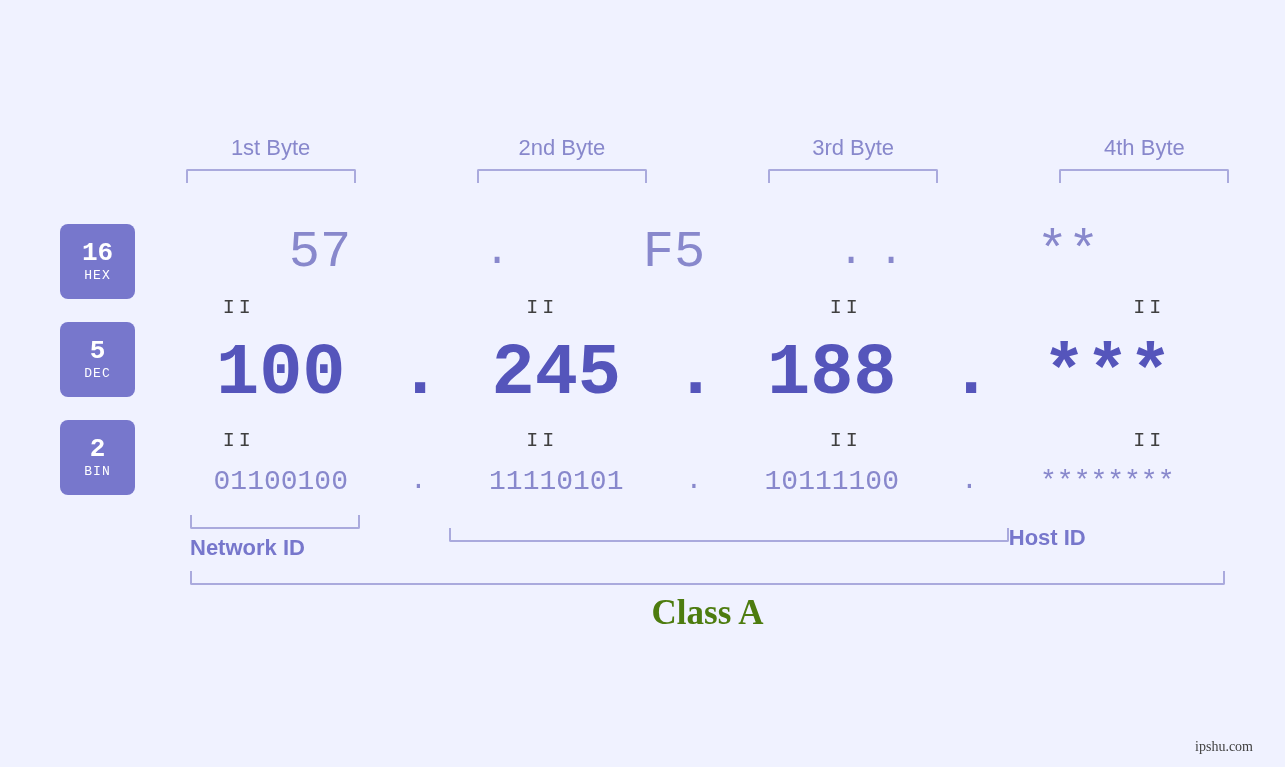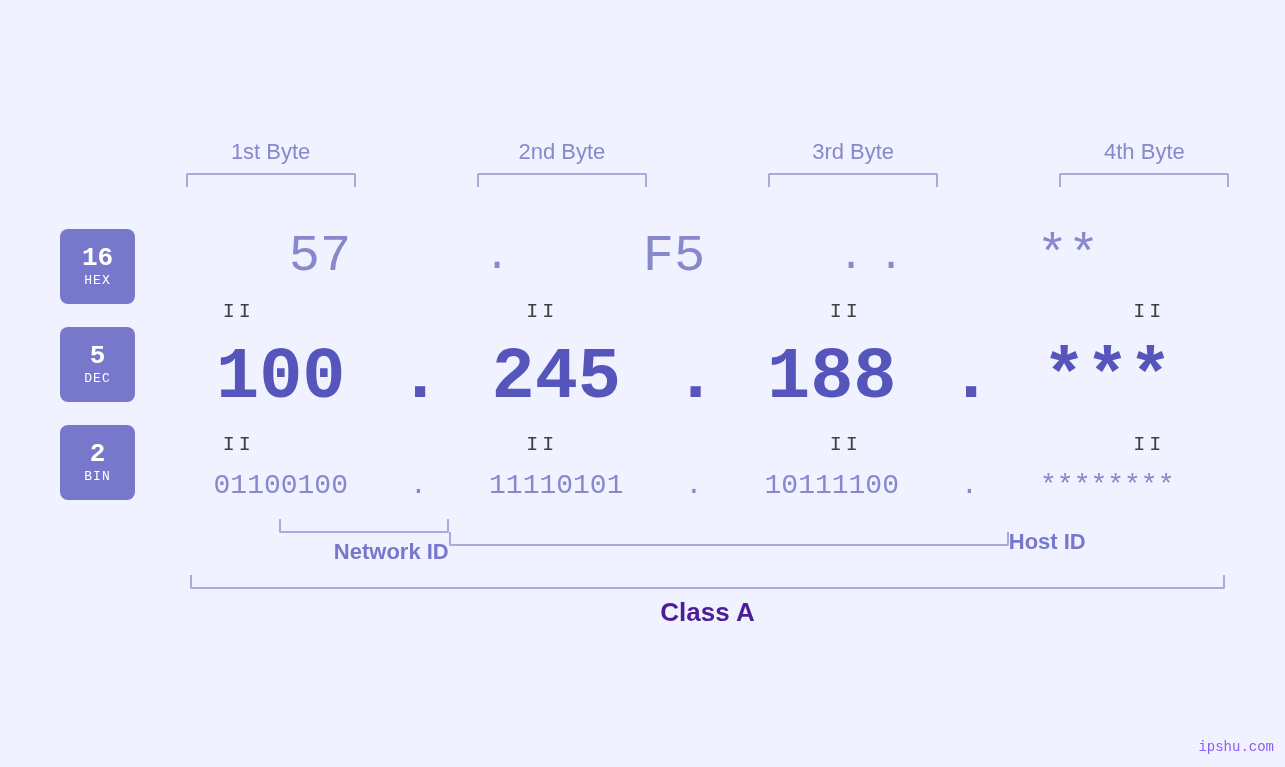--- a/index.html
+++ b/index.html
@@ -200,21 +200,21 @@
     .bracket-labels-row {
       display: flex;
       margin-left: 130px;
       margin-bottom: 8px;
     }
 
     .network-id-bracket {
       width: calc(25%);
       display: flex;
       flex-direction: column;
-      align-items: flex-end;
+      align-items: flex-start;
     }
 
     .host-id-bracket {
       width: calc(75%);
       display: flex;
       flex-direction: row;
       align-items: center;
     }
 
     .bracket-bottom {
@@ -253,33 +253,33 @@
     .bottom-full-bracket {
       width: 100%;
       height: 14px;
       border: 2px solid #aaaadd;
       border-top: none;
       border-radius: 0 0 2px 2px;
       margin-bottom: 8px;
     }
 
     .class-label {
-      font-size: 26px;
-      color: #4c1d95;
-      font-family: Liberation Sans, sans-serif;
+      font-size: 35px;
+      color: #4d7c0f;
+      font-family: Liberation Serif, serif;
       font-weight: 600;
     }
 
     .watermark {
       position: absolute;
       bottom: 12px;
-      right: 11px;
+      right: 32px;
       font-size: 14px;
-      color: #8b5cf6;
-      font-family: Liberation Mono, monospace;
+      color: #404040;
+      font-family: Liberation Serif, serif;
     }
   </style>
 </head>
 <body>
 
 <div class="container">
 
   <div class="byte-headers">
     <div class="byte-header">1st Byte</div>
     <div class="byte-header">2nd Byte</div>

